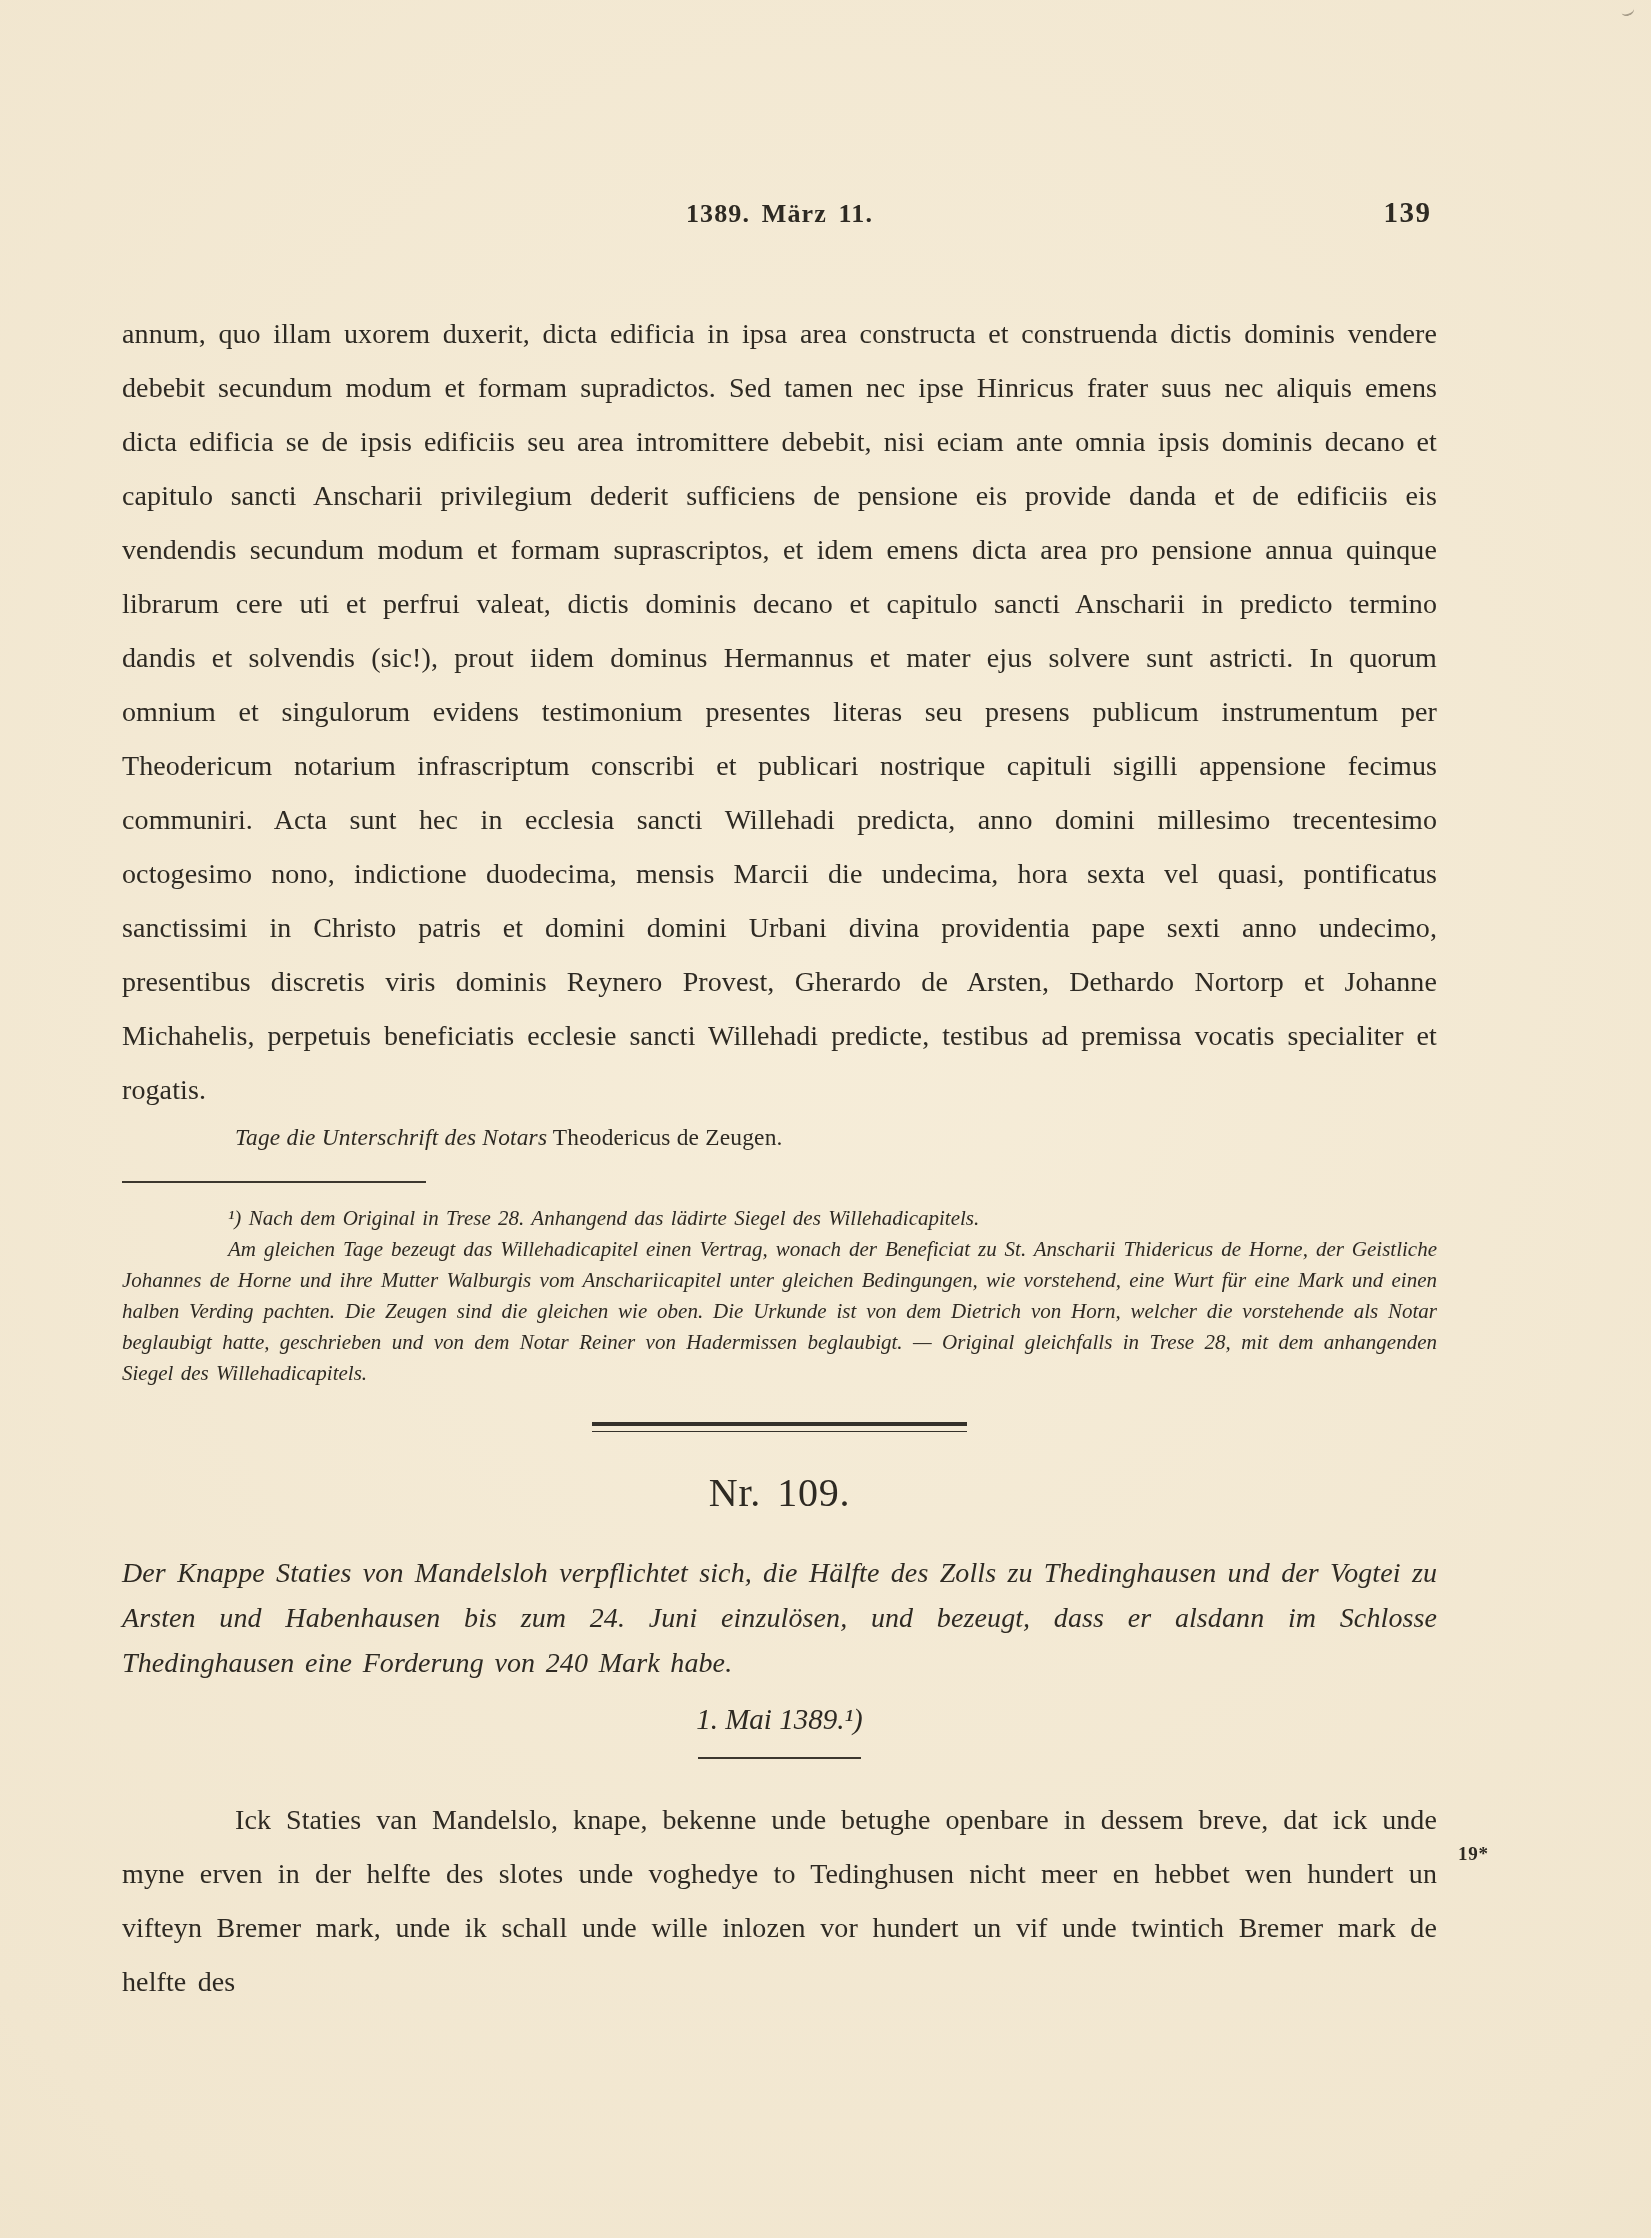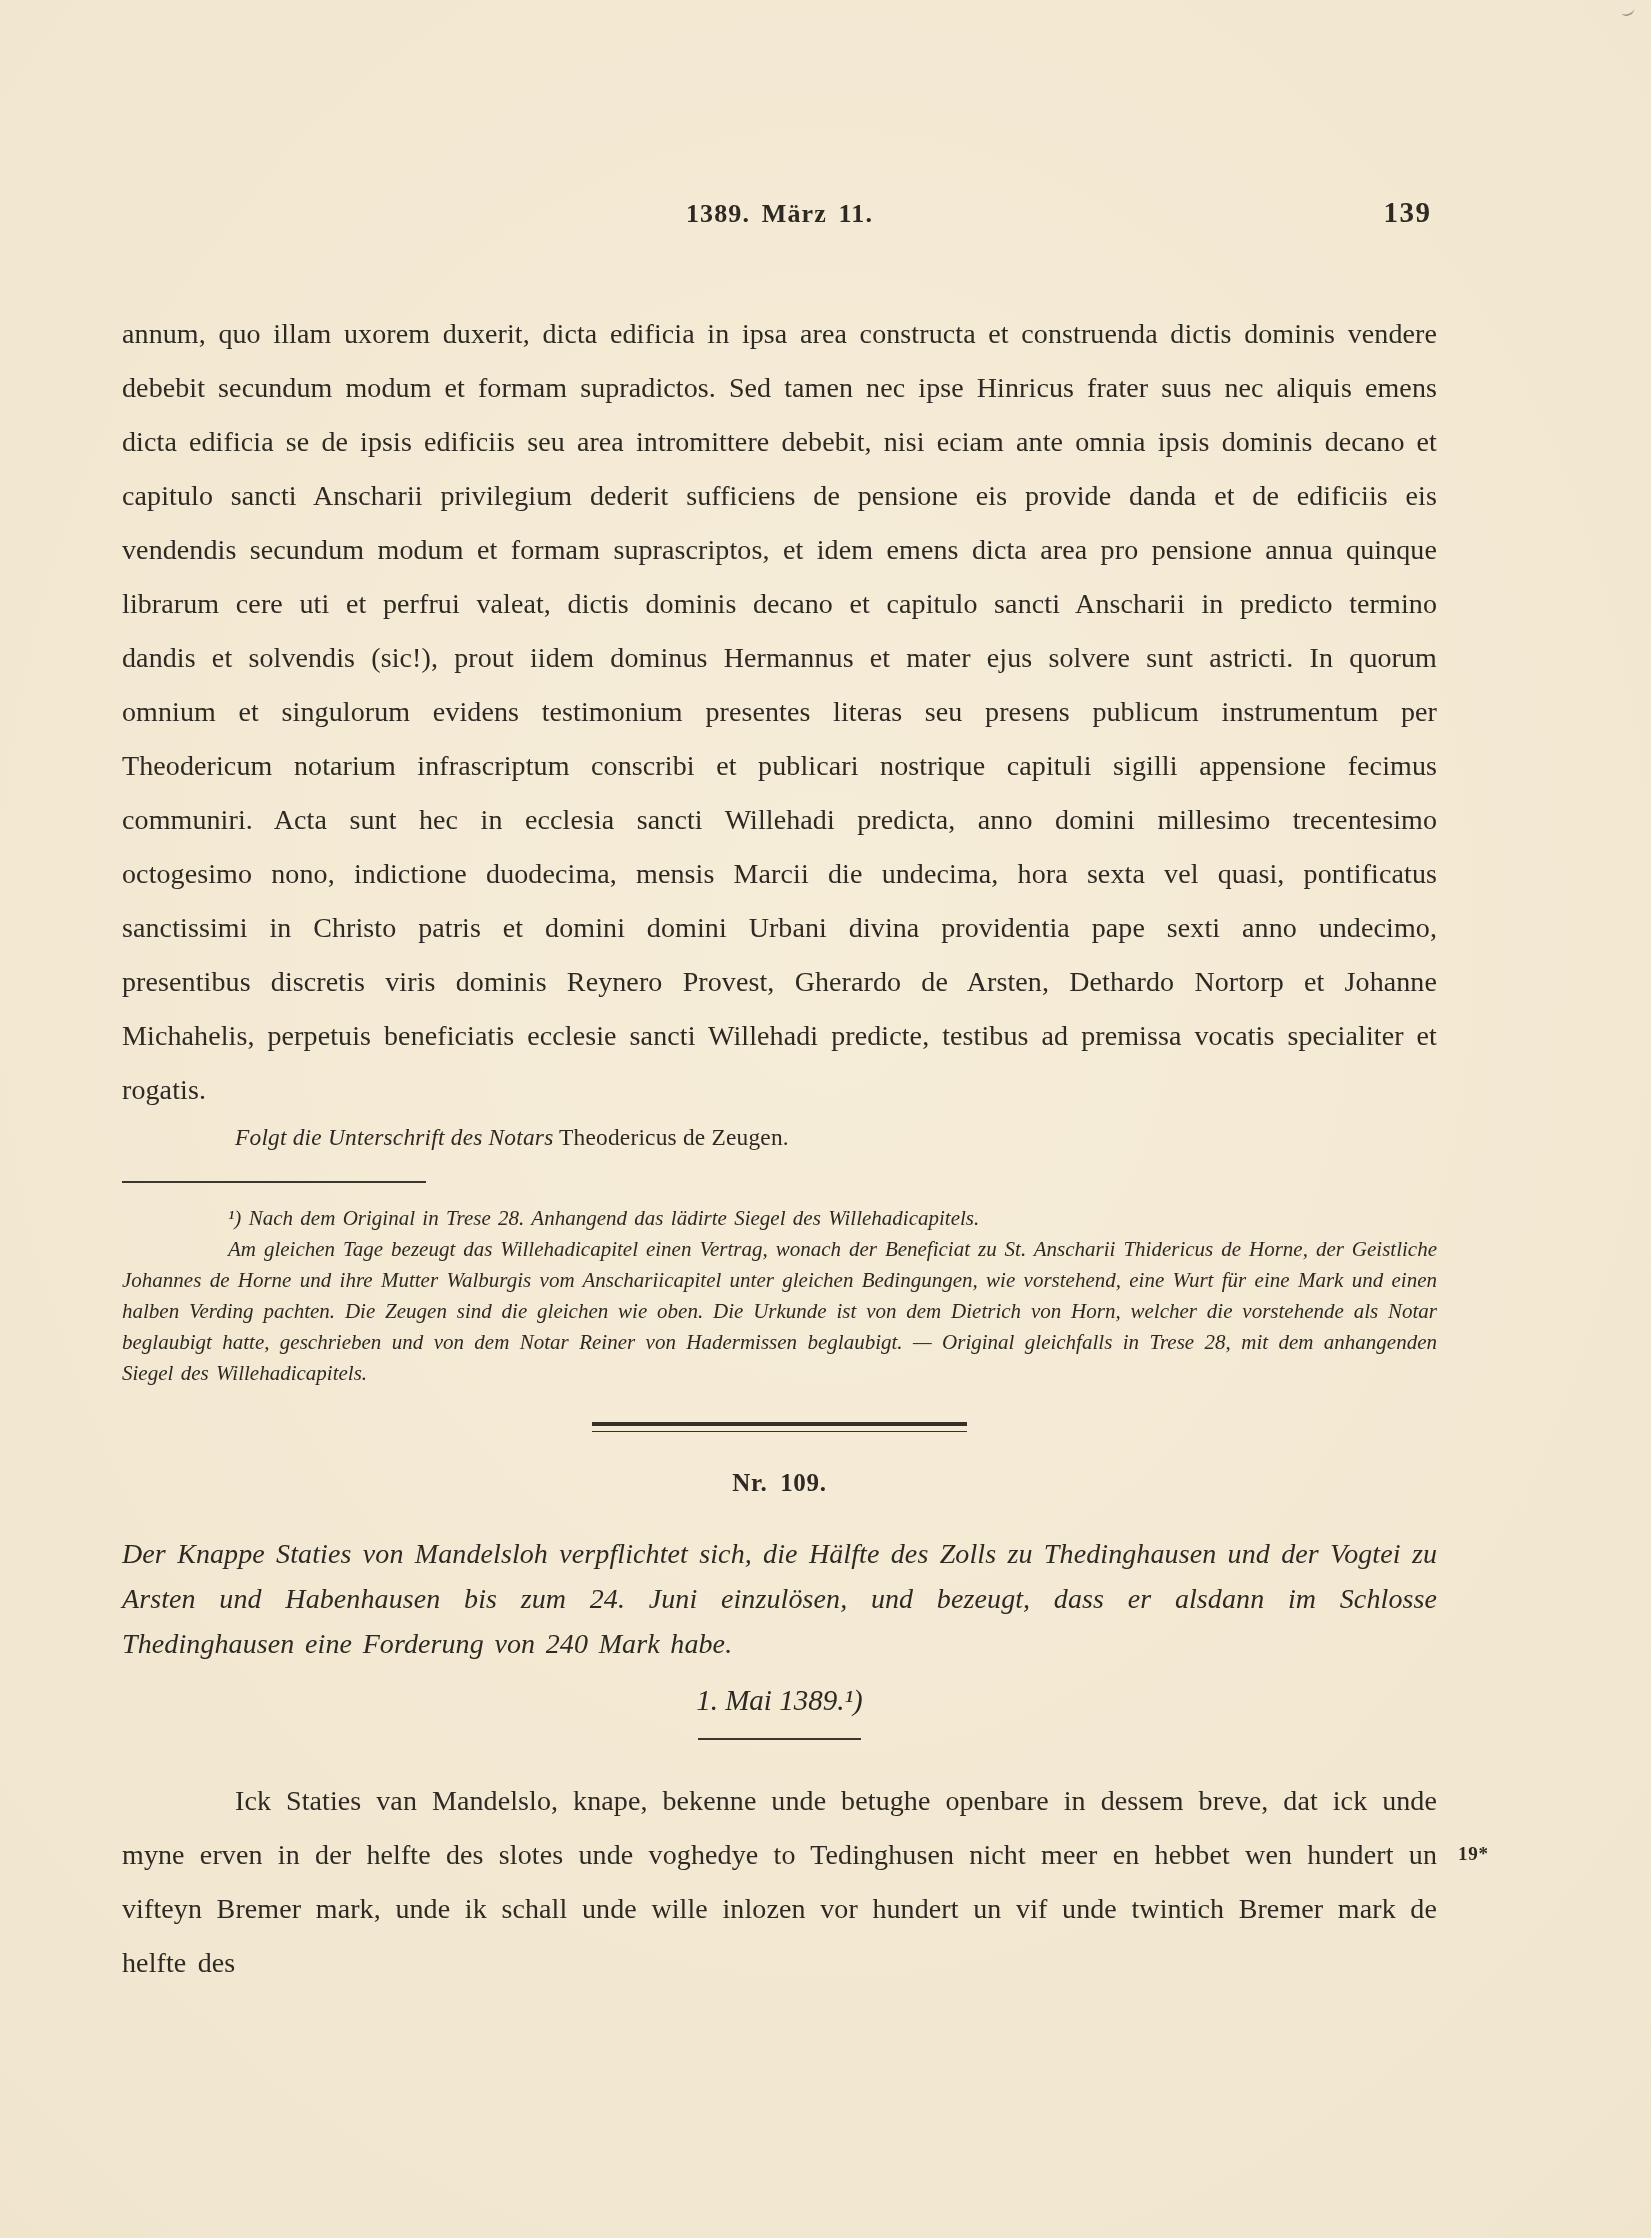--- a/index.html
+++ b/index.html
@@ -77,22 +77,22 @@
   }
   .double-rule {
     width: 375px;
     margin: 33px auto 0 auto;
   }
   .double-rule .thick { height: 3.5px; background: #35312a; }
   .double-rule .thin  { height: 1.4px; background: #35312a; margin-top: 5px; }
   .entry-number {
     margin: 37px 0 0 0;
     text-align: center;
-    font-size: 25px;
-    font-weight: bold;
+    font-size: 40px;
+    font-weight: normal;
     letter-spacing: 0.7px;
     word-spacing: 5.7px;
   }
   .entry-summary {
     margin: 34px 0 0 0;
     font-style: italic;
     font-size: 28px;
     line-height: 45px;
     text-align: justify;
     word-spacing: 3.5px;
@@ -143,21 +143,21 @@
   <div class="content">
 
     <div class="page-header">
       <span class="running-head">1389. März 11.</span>
       <span class="page-number">139</span>
     </div>
 
     <p class="body-text">annum, quo illam uxorem duxerit, dicta edificia in ipsa area constructa et construenda dictis dominis vendere debebit secundum modum et formam supradictos. Sed tamen nec ipse Hinricus frater suus nec aliquis emens dicta edificia se de ipsis edificiis seu area intromittere debebit, nisi eciam ante omnia ipsis dominis decano et capitulo sancti Anscharii privilegium dederit sufficiens de pensione eis provide danda et de edificiis eis vendendis secundum modum et formam suprascriptos, et idem emens dicta area pro pensione annua quinque librarum cere uti et perfrui valeat, dictis dominis decano et capitulo sancti Anscharii in predicto termino dandis et solvendis (sic!), prout iidem dominus Hermannus et mater ejus solvere sunt astricti. In quorum omnium et singulorum evidens testimonium presentes literas seu presens publicum instrumentum per Theodericum notarium infrascriptum conscribi et publicari nostrique capituli sigilli appensione fecimus communiri. Acta sunt hec in ecclesia sancti Willehadi predicta, anno domini millesimo trecentesimo octogesimo nono, indictione duodecima, mensis Marcii die undecima, hora sexta vel quasi, pontificatus sanctissimi in Christo patris et domini domini Urbani divina providentia pape sexti anno undecimo, presentibus discretis viris dominis Reynero Provest, Gherardo de Arsten, Dethardo Nortorp et Johanne Michahelis, perpetuis beneficiatis ecclesie sancti Willehadi predicte, testibus ad premissa vocatis specialiter et rogatis.</p>
 
     <p class="signature-note">
-      <span class="it">Folgt die Unterschrift des Notars</span>
+      <span class="it">Tage die Unterschrift des Notars</span>
       <span>Theodericus de Zeugen.</span>
     </p>
 
     <div class="footnote-rule"></div>
 
     <div class="footnotes">
       <p>¹) Nach dem Original in Trese 28. Anhangend das lädirte Siegel des Willehadicapitels.</p>
       <p>Am gleichen Tage bezeugt das Willehadicapitel einen Vertrag, wonach der Beneficiat zu St. Anscharii Thidericus de Horne, der Geistliche Johannes de Horne und ihre Mutter Walburgis vom Anschariicapitel unter gleichen Bedingungen, wie vorstehend, eine Wurt für eine Mark und einen halben Verding pachten. Die Zeugen sind die gleichen wie oben. Die Urkunde ist von dem Dietrich von Horn, welcher die vorstehende als Notar beglaubigt hatte, geschrieben und von dem Notar Reiner von Hadermissen beglaubigt. — Original gleichfalls in Trese 28, mit dem anhangenden Siegel des Willehadicapitels.</p>
     </div>
 

